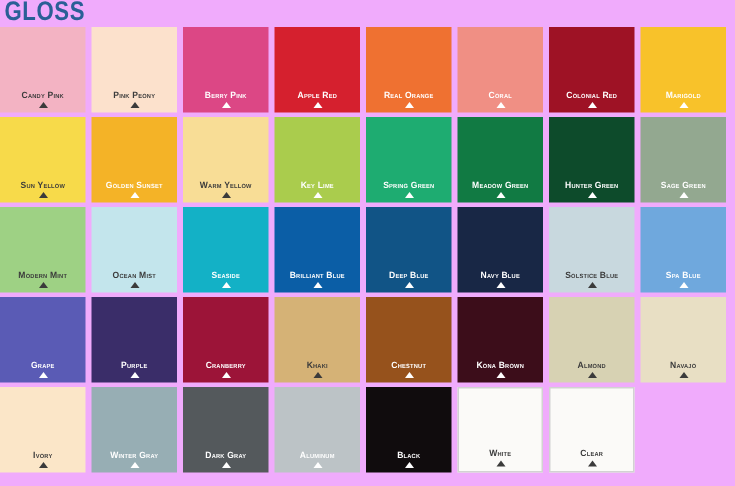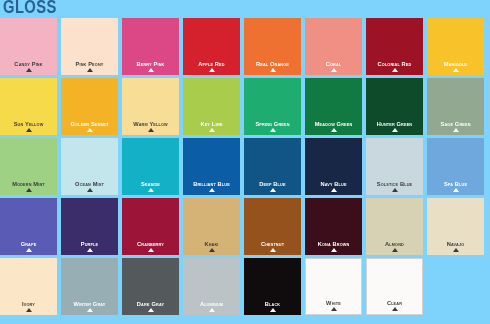--- a/index.html
+++ b/index.html
@@ -10,21 +10,21 @@
   body {
     width: 490px;
     height: 324px;
     overflow: hidden;
     font-family: "Liberation Sans", sans-serif;
   }
   #page {
     position: relative;
     width: 490px;
     height: 324px;
-    background: #7dd3fc;
+    background: #f0abfc;
   }
   .title {
     position: absolute;
     left: 3px;
     top: -2px;
     font-family: "Liberation Sans", sans-serif;
     font-size: 18px;
     font-weight: bold;
     letter-spacing: 0.5px;
     color: #2a5f96;

